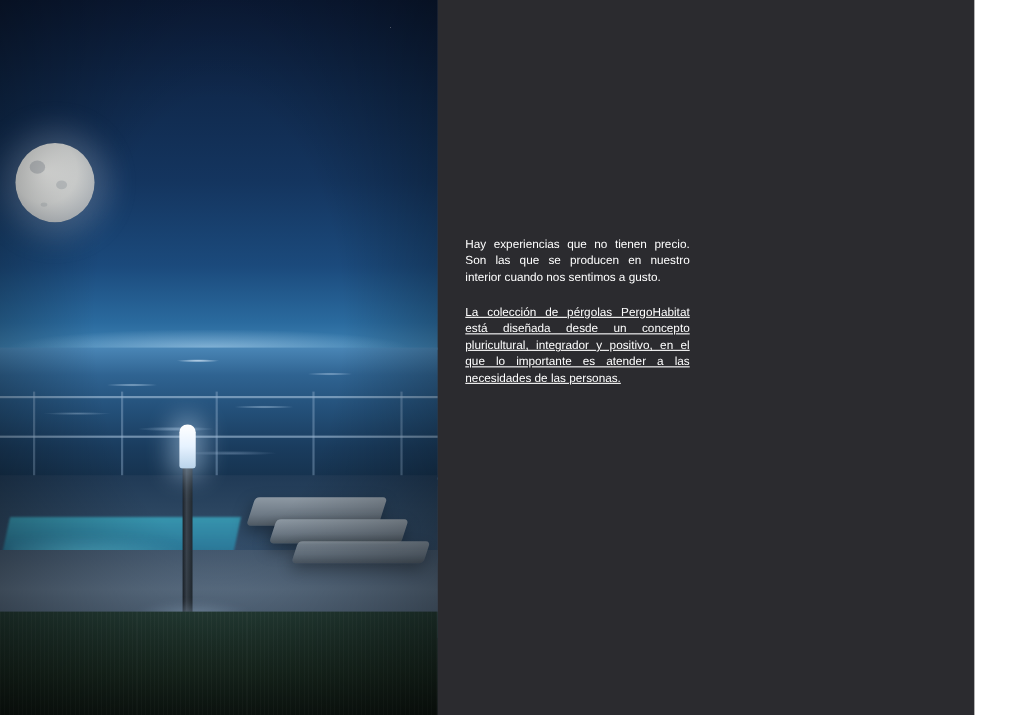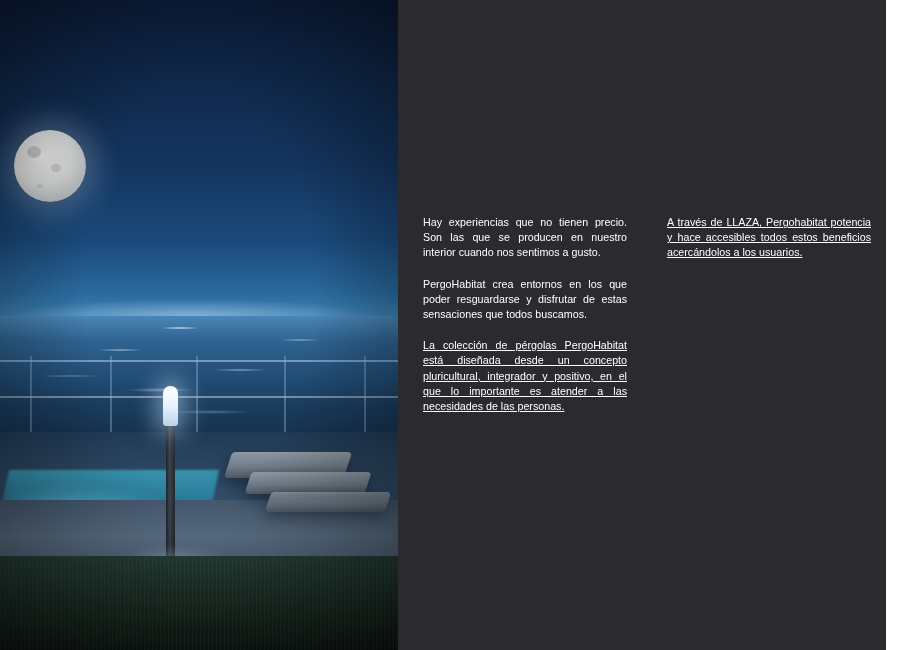--- a/index.html
+++ b/index.html
@@ -286,24 +286,22 @@
     <div class="lamp-pool"></div>
 
     <div class="lawn"></div>
     <div class="vignette"></div>
   </div>
 
   <div class="panel">
     <div class="columns">
       <div class="col">
         <p>Hay experiencias que no tienen precio. Son las que se producen en nuestro interior cuando nos sentimos a gusto.</p>
-        <p>PergoHabitat crea entornos en los que poder resguardarse y disfrutar de estas sensaciones que todos buscamos.</p>
         <p>La colección de pérgolas PergoHabitat está diseñada desde un concepto pluricultural, integrador y positivo, en el que lo importante es atender a las necesidades de las personas.</p>
       </div>
       <div class="col">
-        <p>A través de LLAZA, Pergohabitat potencia y hace accesibles todos estos beneficios acercándolos a los usuarios.</p>
       </div>
     </div>
 
   </div>
 
   <div class="edge"></div>
 </div>
 
 </body></html>

